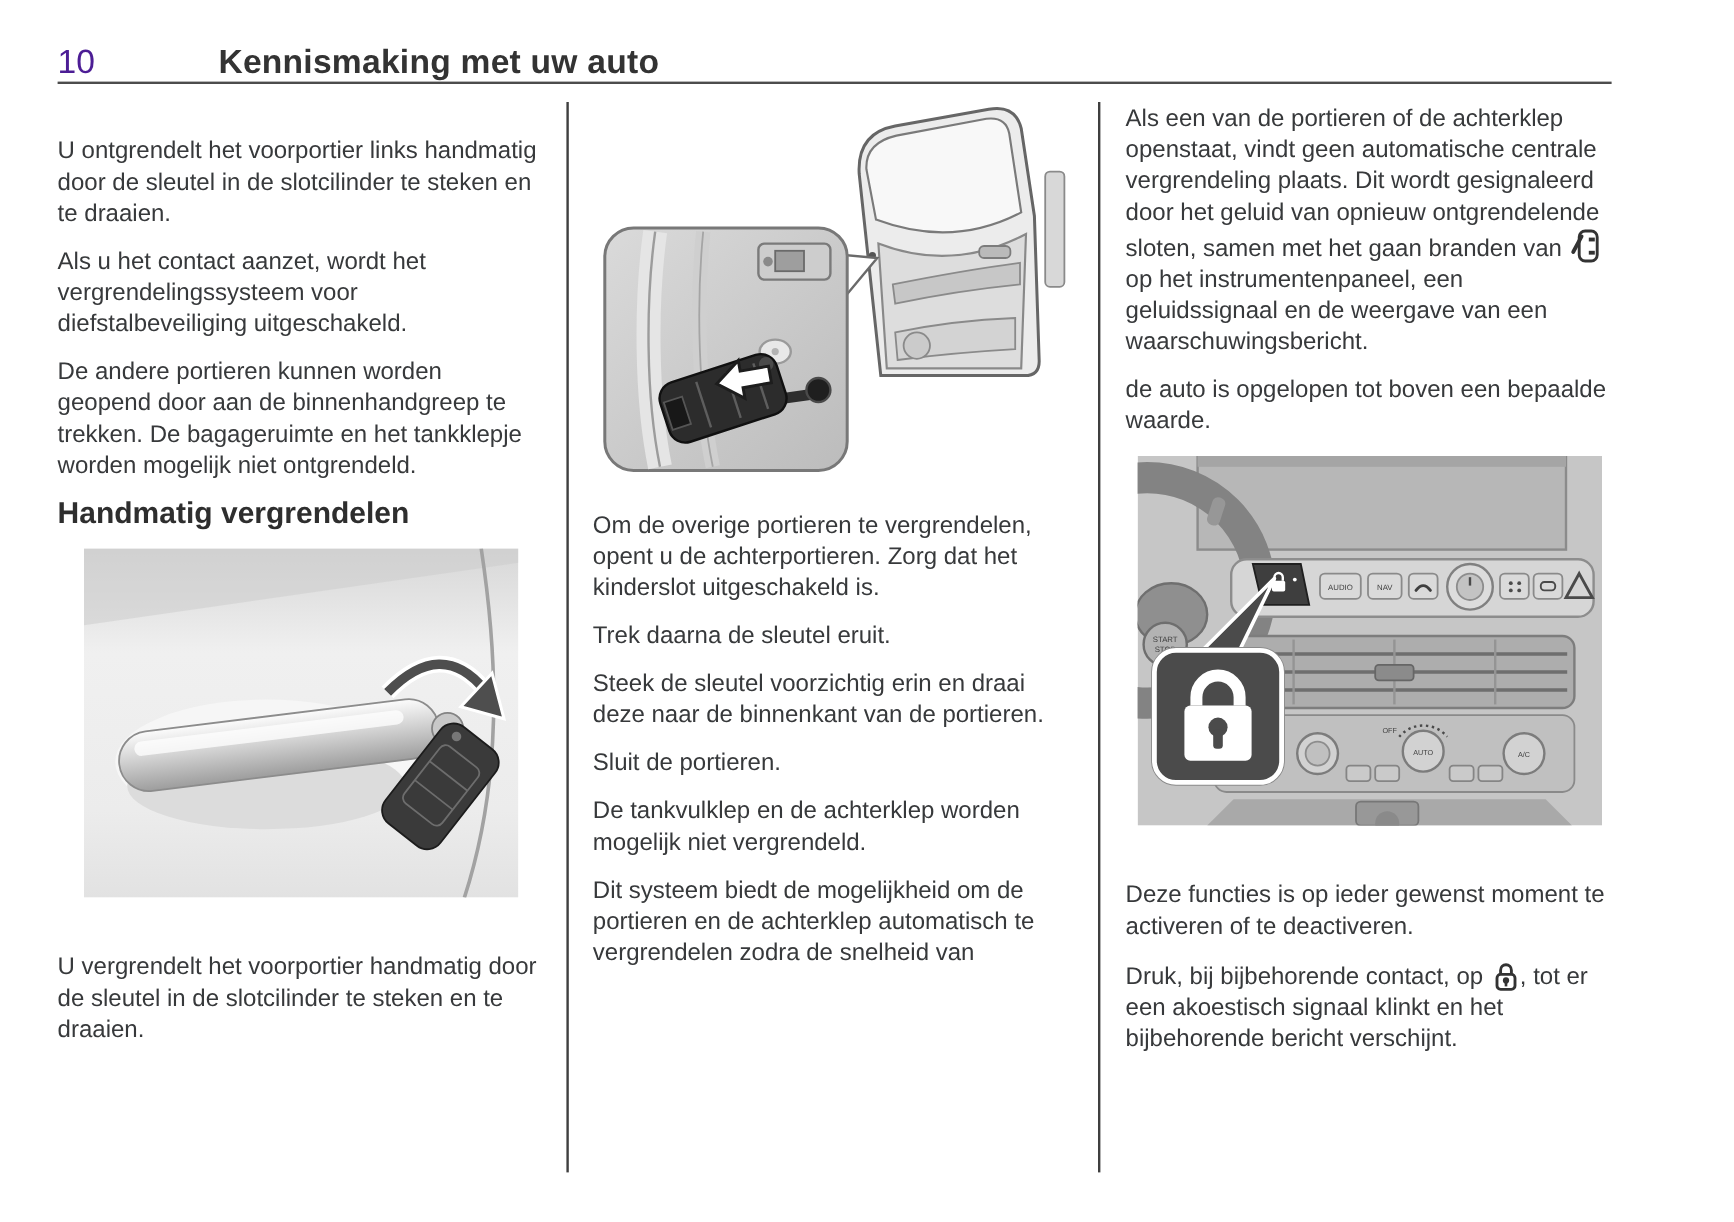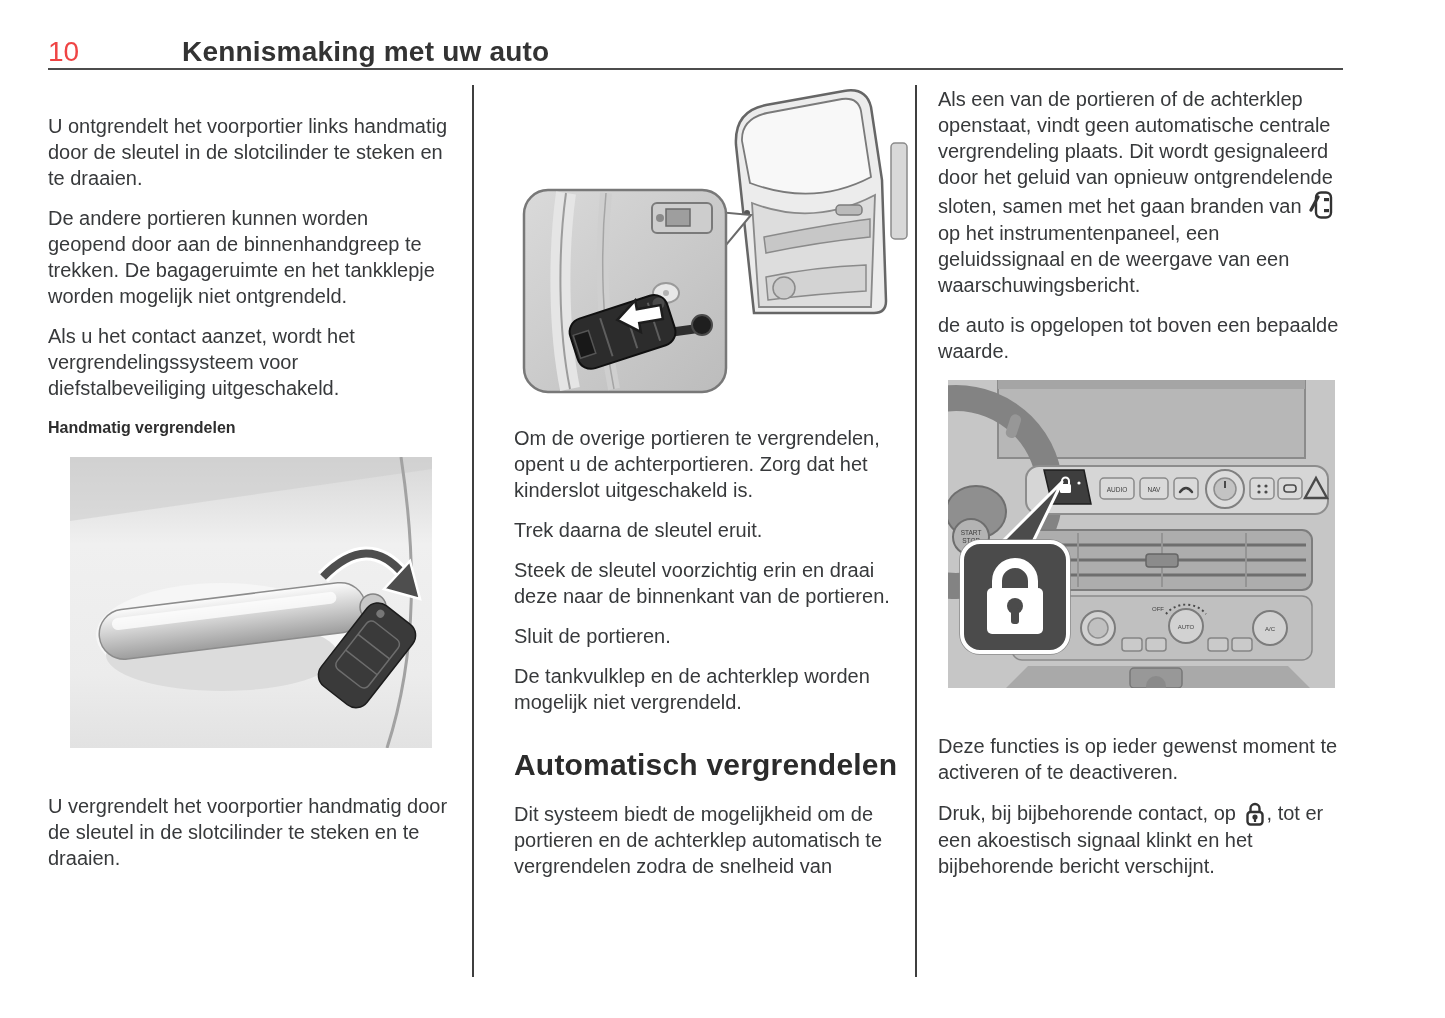--- a/index.html
+++ b/index.html
@@ -2,60 +2,60 @@
 <html><head>
 <meta charset="utf-8">
 <style>
   html,body{margin:0;padding:0;}
   body{
     width:1445px;height:1018px;position:relative;background:#ffffff;
     font-family:"Liberation Sans","DejaVu Sans",sans-serif;
     color:#37393b;overflow:hidden;
   }
   .page-number{
-    position:absolute;left:48px;top:36px;font-size:28px;color:#ef4444;
+    position:absolute;left:48px;top:36px;font-size:28px;color:#4c1d95;
   }
   .chapter-title{
     position:absolute;left:182px;top:36px;font-size:28px;font-weight:700;color:#333;
     letter-spacing:.2px;
   }
   .header-rule{
     position:absolute;left:48px;top:68px;width:1295px;height:2px;background:#4c4c4c;
   }
   .col{position:absolute;top:86px;width:402px;font-size:20px;line-height:26px;}
   .col1{left:48px;margin-top:27px;}
-  .col2{left:494px;top:85px;width:400px;margin-left:20px;}
+  .col2{left:494px;top:85px;width:400px;}
   .col3{left:938px;}
   .vdivider{position:absolute;top:85px;width:2px;height:892px;background:#3f3f3f;}
   .vd1{left:472px;}
   .vd2{left:915px;}
   p{margin:0 0 14px 0;}
-  .subhead{font-weight:700;font-size:16px;margin:2px 0 16px 0;color:#2e2e2e;}
+  .subhead{font-weight:700;font-size:25px;margin:2px 0 16px 0;color:#2e2e2e;}
   .bighead{font-weight:700;font-size:30px;line-height:36px;margin:32px 0 18px 0;color:#2b2b2b;letter-spacing:.2px;}
   .fig{display:block;}
   .fig-handle{margin:2px 0 45px 22px;}
   .fig-doorkey{margin:0 0 15px 0;}
   .fig-dash{margin:16px 0 45px 10px;}
   .inline-icon{vertical-align:-7px;margin:0 5px 0 2px;}
   svg text{font-family:"Liberation Sans","DejaVu Sans",sans-serif;}
 </style>
 </head>
 <body>
 
 <div class="page-number">10</div>
 <div class="chapter-title">Kennismaking met uw auto</div>
 <div class="header-rule"></div>
 
 <div class="vdivider vd1"></div>
 <div class="vdivider vd2"></div>
 
 <div class="col col1">
   <p>U ontgrendelt het voorportier links handmatig door de sleutel in de slotcilinder te steken en te draaien.</p>
+  <p>Als u het contact aanzet, wordt het vergrendelingssysteem voor diefstalbeveiliging uitgeschakeld.</p>
   <p>De andere portieren kunnen worden geopend door aan de binnenhandgreep te trekken. De bagageruimte en het tankklepje worden mogelijk niet ontgrendeld.</p>
-  <p>Als u het contact aanzet, wordt het vergrendelingssysteem voor diefstalbeveiliging uitgeschakeld.</p>
   <div class="subhead">Handmatig vergrendelen</div>
 
   <svg class="fig fig-handle" width="362" height="291" viewBox="0 0 362 291">
     <defs>
       <linearGradient id="gA1" x1="0" y1="0" x2="0" y2="1">
         <stop offset="0" stop-color="#d7d7d7"></stop>
           <stop offset="0.3" stop-color="#f0f0f0"></stop>
         <stop offset="0.75" stop-color="#ececec"></stop>
           <stop offset="1" stop-color="#e2e2e2"></stop>
       </linearGradient>
@@ -143,21 +143,20 @@
       </g>
       <polygon points="103,231 124,215 124,224 148,224 148,238 124,238 124,247" fill="#ffffff" stroke="#1d1d1d" stroke-width="2.5" transform="rotate(-10 125 231)"></polygon>
     </g>
   </svg>
 
   <p>Om de overige portieren te vergrendelen, opent u de achterportieren. Zorg dat het kinderslot uitgeschakeld is.</p>
   <p>Trek daarna de sleutel eruit.</p>
   <p>Steek de sleutel voorzichtig erin en draai deze naar de binnenkant van de portieren.</p>
   <p>Sluit de portieren.</p>
   <p>De tankvulklep en de achterklep worden mogelijk niet vergrendeld.</p>
-  <div class="bighead">Automatisch vergrendelen</div>
   <p>Dit systeem biedt de mogelijkheid om de portieren en de achterklep automatisch te vergrendelen zodra de snelheid van</p>
 </div>
 
 <div class="col col3">
   <p>
     <span>Als een van de portieren of de achterklep openstaat, vindt geen automatische centrale vergrendeling plaats. Dit wordt gesignaleerd door het geluid van opnieuw ontgrendelende sloten, samen met het gaan branden van</span>
     <svg class="inline-icon" width="24" height="30" viewBox="0 0 24 30">
       <rect x="7" y="2.5" width="15" height="25" rx="5" fill="none" stroke="#333333" stroke-width="2.4"></rect>
       <rect x="15" y="8" width="5" height="3.2" fill="#333333"></rect>
       <rect x="15" y="19" width="5" height="3.2" fill="#333333"></rect>

